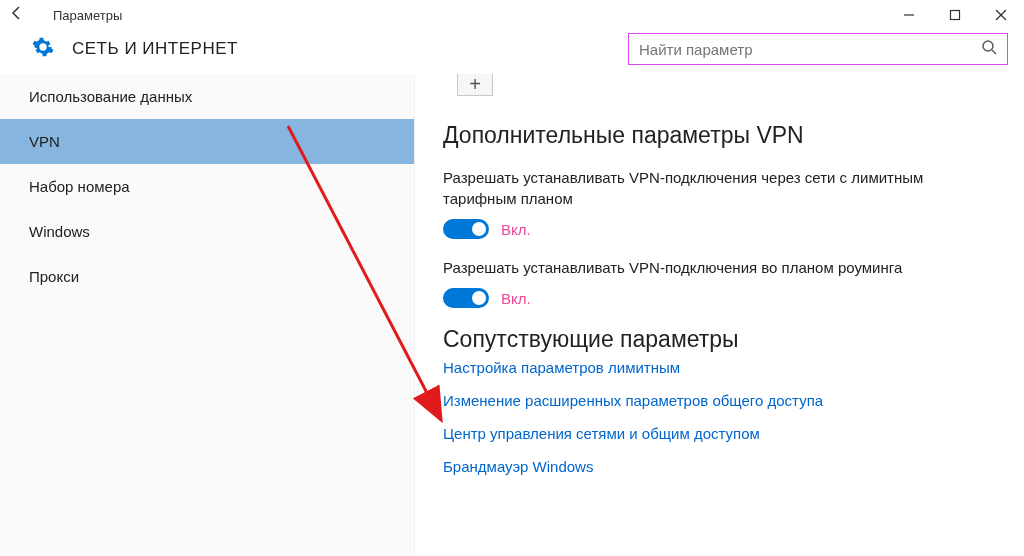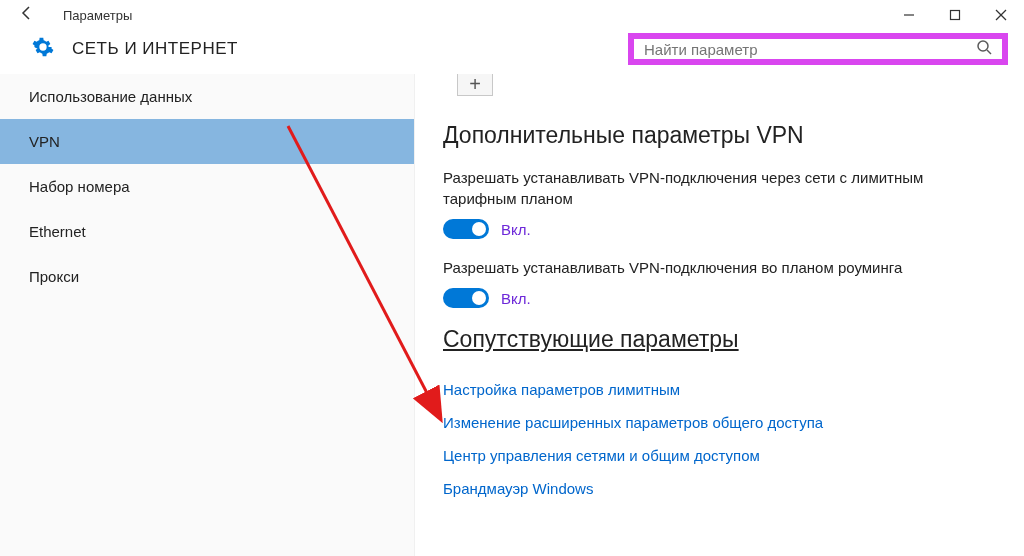--- a/index.html
+++ b/index.html
@@ -1,48 +1,48 @@
 <!DOCTYPE html>
 <html><head>
 <meta charset="utf-8">
 <style>
   * { box-sizing: border-box; margin: 0; padding: 0; font-family: "Segoe UI", Arial, sans-serif; }
   body { width: 1024px; height: 556px; background: #fff; overflow: hidden; position: relative; }
 
-  .titlebar { height: 30px; display: flex; align-items: center; padding-left: 15px; }
+  .titlebar { height: 30px; display: flex; align-items: center; padding-left: 5px; }
   .titlebar .back { width: 24px; text-align: center; font-size: 16px; color: #333; cursor: pointer; }
   .titlebar .title { font-size: 13px; color: #333; margin-left: 24px; }
   .window-controls { position: absolute; top: 0; right: 0; display: flex; }
   .window-controls .ctrl { width: 46px; height: 30px; display: flex; align-items: center; justify-content: center; cursor: pointer; }
   .window-controls svg { width: 12px; height: 12px; stroke: #333; stroke-width: 1.2; fill: none; }
 
   .header { height: 44px; display: flex; align-items: center; padding: 0 16px 6px 32px; }
   .header .gear { color: #0078d7; margin-right: 18px; }
   .header .gear svg { width: 22px; height: 22px; }
   .header h1 { font-size: 17px; font-weight: 400; letter-spacing: 0.5px; color: #222; }
-  .header .search { margin-left: auto; width: 380px; height: 32px; border: 6px solid #d946ef; display: flex; align-items: center; padding: 0 10px; }
+  .header .search { margin-left: auto; width: 380px; height: 32px; border: 1px solid #d946ef; display: flex; align-items: center; padding: 0 10px; }
   .header .search input { flex: 1; border: none; outline: none; font-size: 15px; color: #5a5a5a; background: transparent; }
   .header .search .mag svg { width: 16px; height: 16px; stroke: #5a5a5a; stroke-width: 1.5; fill: none; }
 
   .body { display: flex; height: calc(556px - 74px); }
   .sidebar { width: 415px; background: #fafafa; border-right: 1px solid #f0f0f0; }
   .sidebar .item { height: 45px; display: flex; align-items: center; padding-left: 29px; font-size: 15px; color: #222; cursor: pointer; }
   .sidebar .item.selected { background: #86b6e0; }
 
   .content { flex: 1; padding: 0 28px 0 28px; overflow: hidden; position: relative; }
   .content .addbtn { width: 36px; height: 22px; border: 1px solid #c8c8c8; border-top: none; background: #f6f6f6; display:flex; align-items:center; justify-content:center; font-size:20px; color:#555; margin-left: 14px; margin-bottom: 26px;}
   .content h2 { font-size: 23px; font-weight: 400; color: #222; margin-bottom: 18px; }
   .setting { margin-bottom: 18px; }
   .setting .label { font-size: 15px; color: #222; line-height: 1.4; margin-bottom: 10px; max-width: 520px; }
   .toggle-row { display: flex; align-items: center; gap: 12px; }
   .toggle { width: 46px; height: 20px; border-radius: 10px; background: #0078d7; position: relative; cursor: pointer; }
   .toggle .knob { position: absolute; right: 3px; top: 3px; width: 14px; height: 14px; border-radius: 50%; background: #fff; }
-  .toggle-state { font-size: 15px; color: #6d28d9; }
+  .toggle-state { font-size: 15px; color: #ec4899; }
 
-  .related h2 { margin-top: 18px; margin-bottom: 28px; text-decoration: underline; }
+  .related h2 { margin-top: 18px; margin-bottom: 6px; }
   .link { display: block; font-size: 15px; color: #0066cc; margin-bottom: 16px; cursor: pointer; }
 
   .arrow-overlay { position: absolute; top: 0; left: 0; pointer-events: none; }
 </style>
 </head>
 <body>
 
 <div class="titlebar">
   <div class="back">
     <svg viewBox="0 0 16 16" width="16" height="16">
@@ -93,21 +93,21 @@
     <div class="item">
         <span>Использование данных</span>
       </div>
     <div class="item selected">
         <span>VPN</span>
       </div>
     <div class="item">
         <span>Набор номера</span>
       </div>
     <div class="item">
-        <span>Ethernet</span>
+        <span>Windows</span>
       </div>
     <div class="item">
         <span>Прокси</span>
       </div>
   </div>
 
   <div class="content">
     <div class="addbtn">
         <span>+</span>
       </div>

